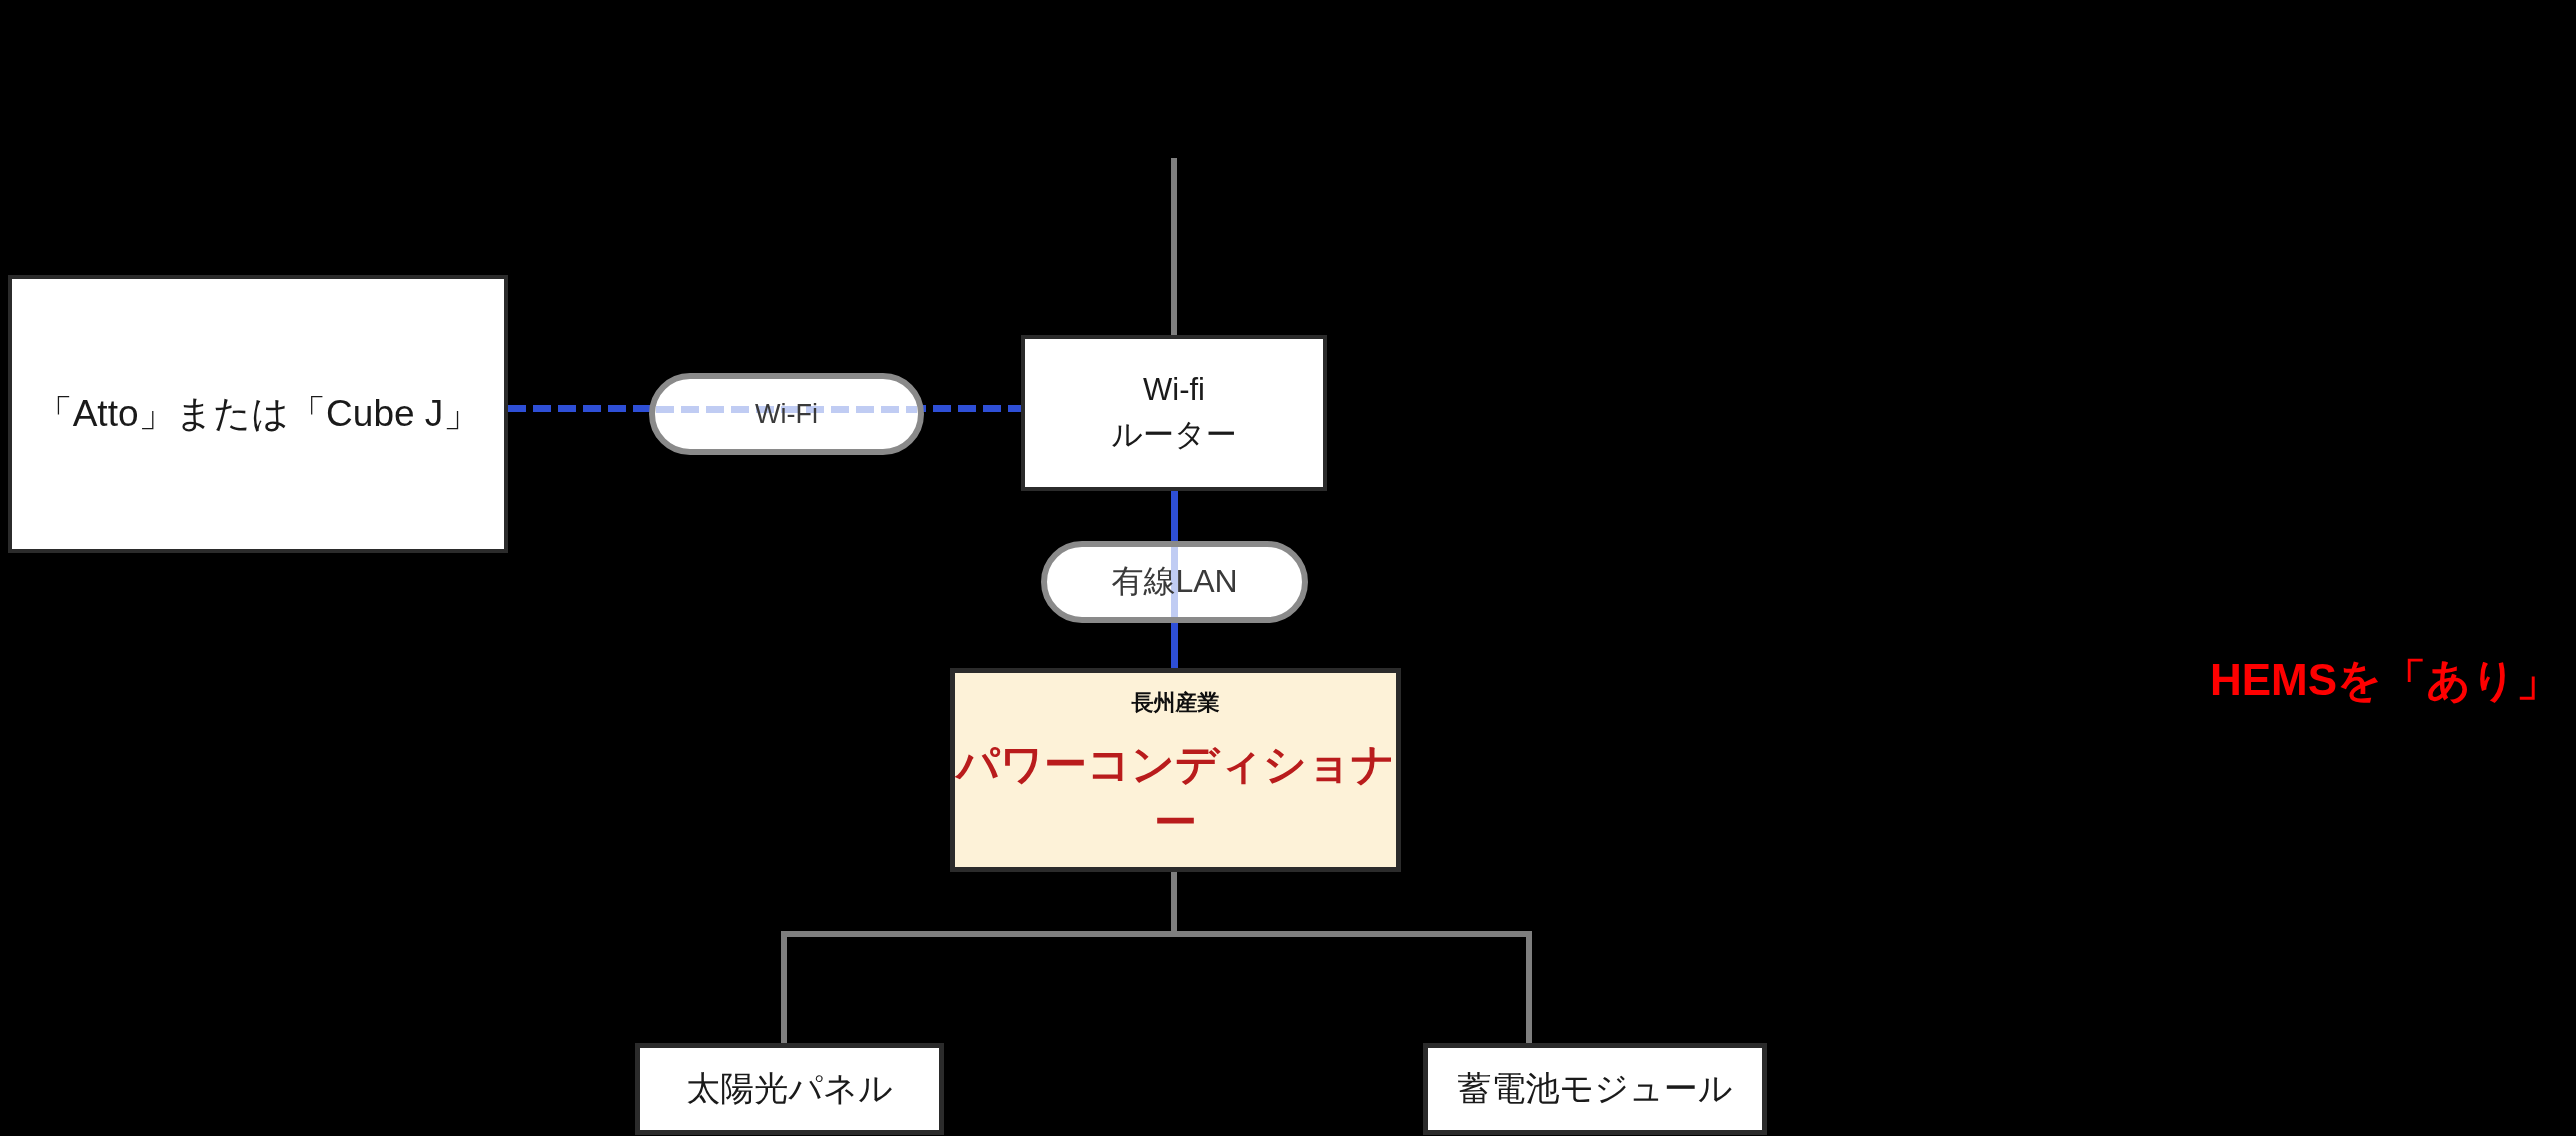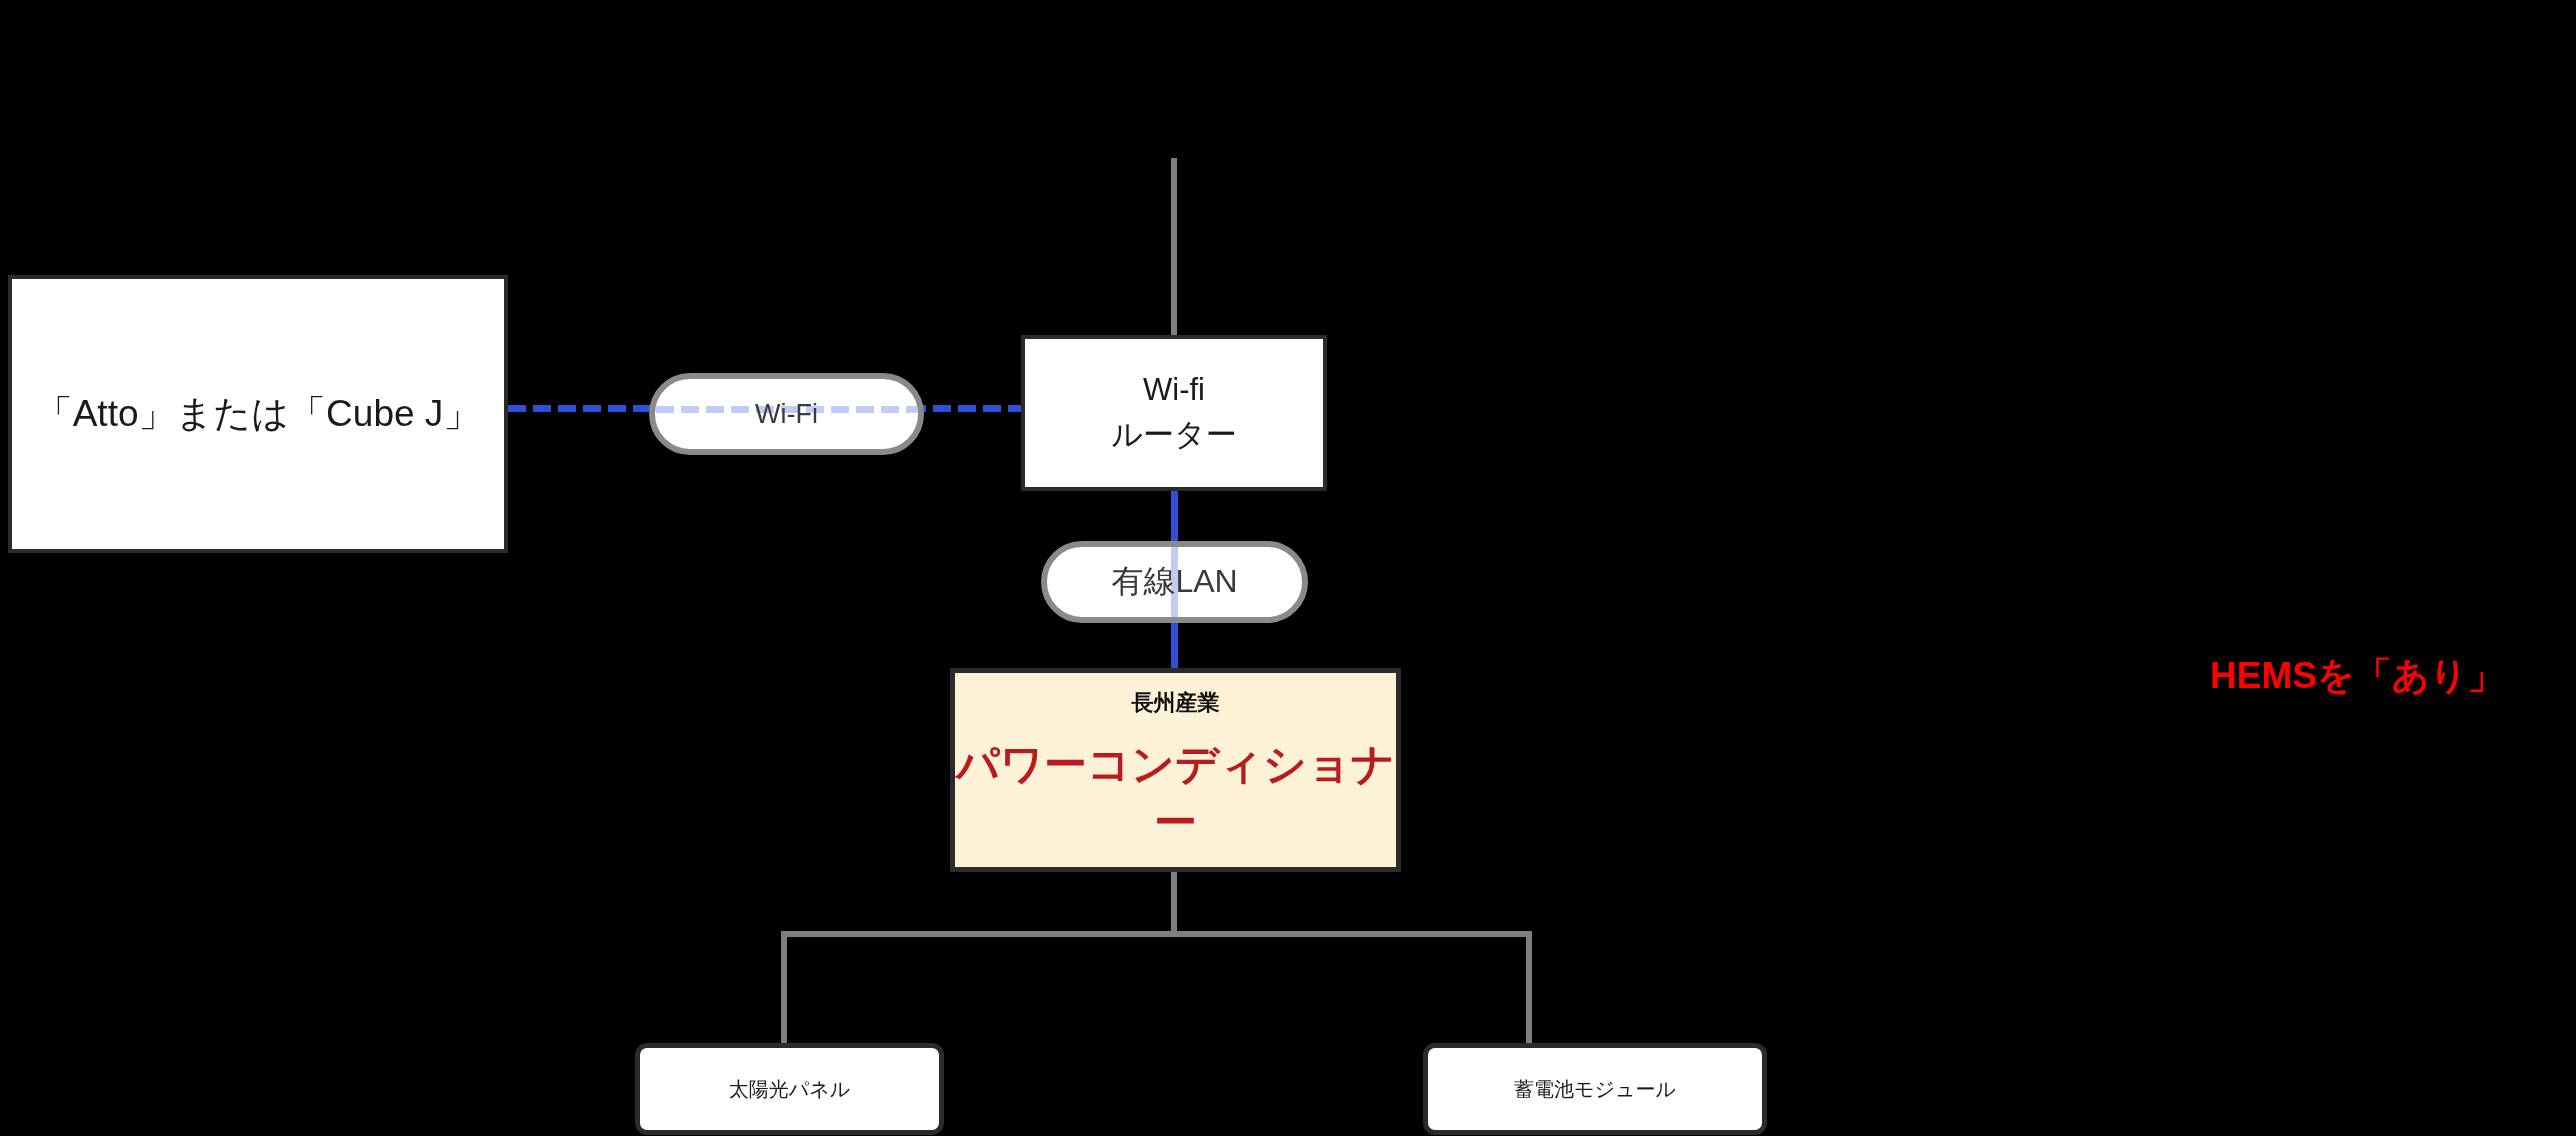--- a/index.html
+++ b/index.html
@@ -42,24 +42,24 @@
   }
   .pill .lbl{position:relative;font-size:27px;color:#3a3a3a;}
   .app-box{font-size:37px;}
   .router-box{font-size:31px;line-height:1.45;}
   .power-box{
     background:var(--power-fill,#FDF2D8);
     border-width:5.3px;
   }
   .power-brand{font-size:22px;font-weight:bold;color:#0f0f0f;}
   .power-main{font-size:43px;font-weight:bold;color:#b91c1c;margin-top:18px;}
-  .leaf-box{font-size:20px;border-width:5.3px;border-radius:12px;}
+  .leaf-box{font-size:34px;border-width:5.3px;}
   .note{
     position:absolute;left:2210px;top:651px;
-    font-size:37px;font-weight:600;white-space:nowrap;
+    font-size:44px;font-weight:600;white-space:nowrap;
     color:var(--note-red,#FE0000);
   }
 </style>
 </head>
 <body>
 
 <div class="stage">
 
   <div class="line gray" style="left:1171px;top:158px;width:6px;height:180px;"></div>
 

